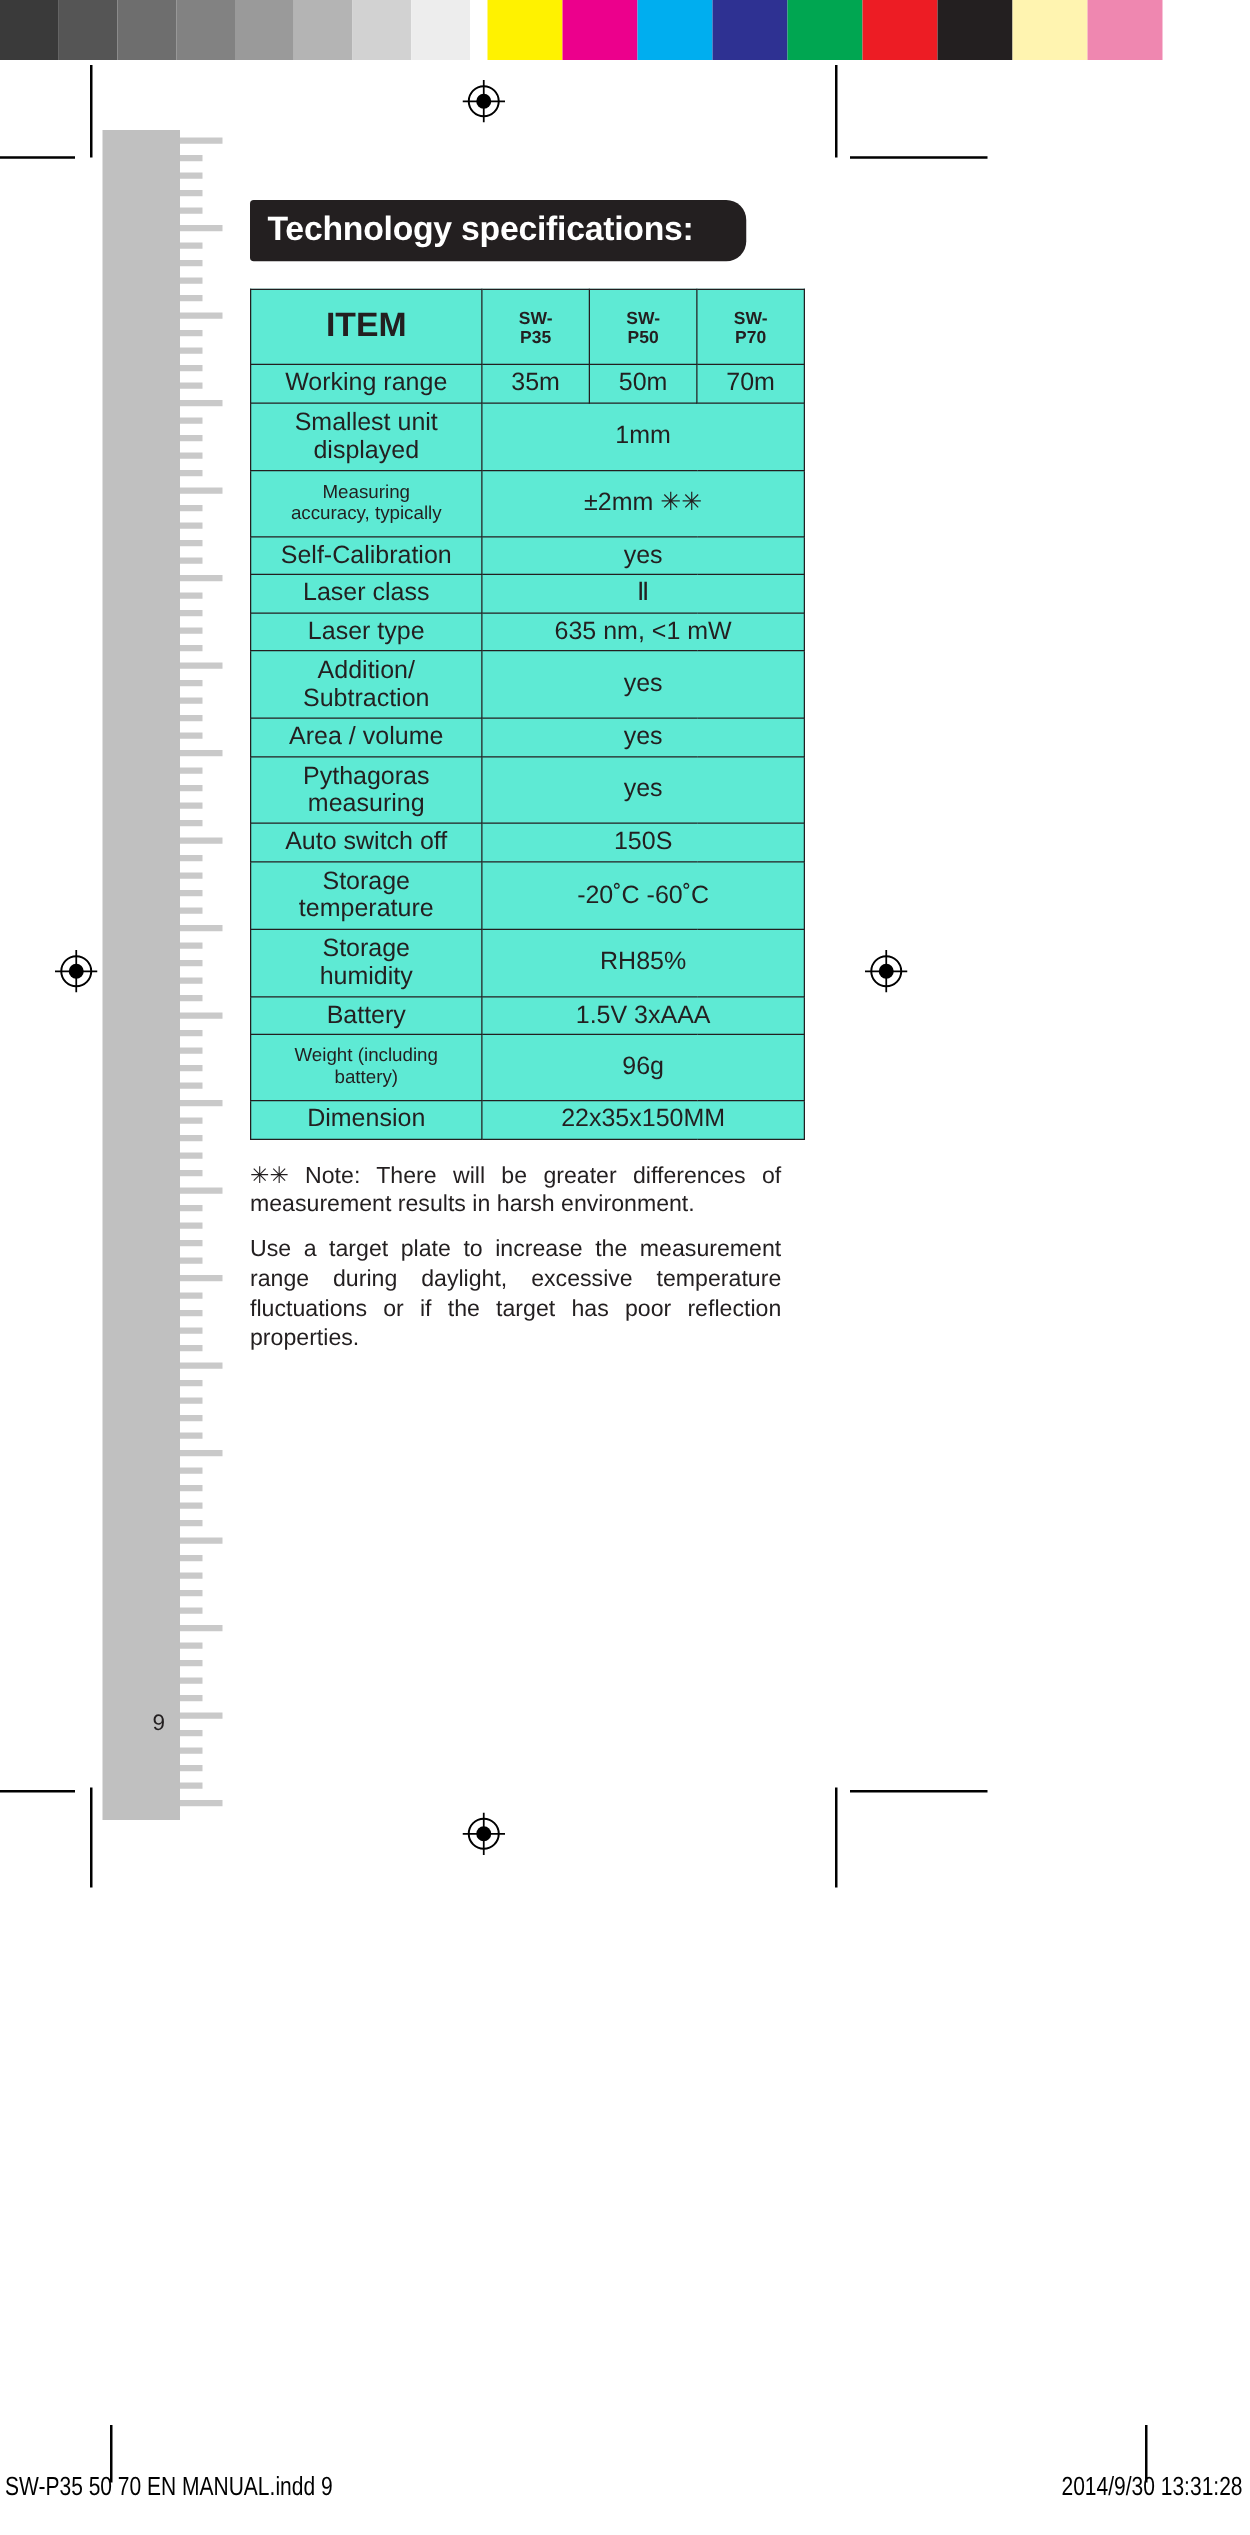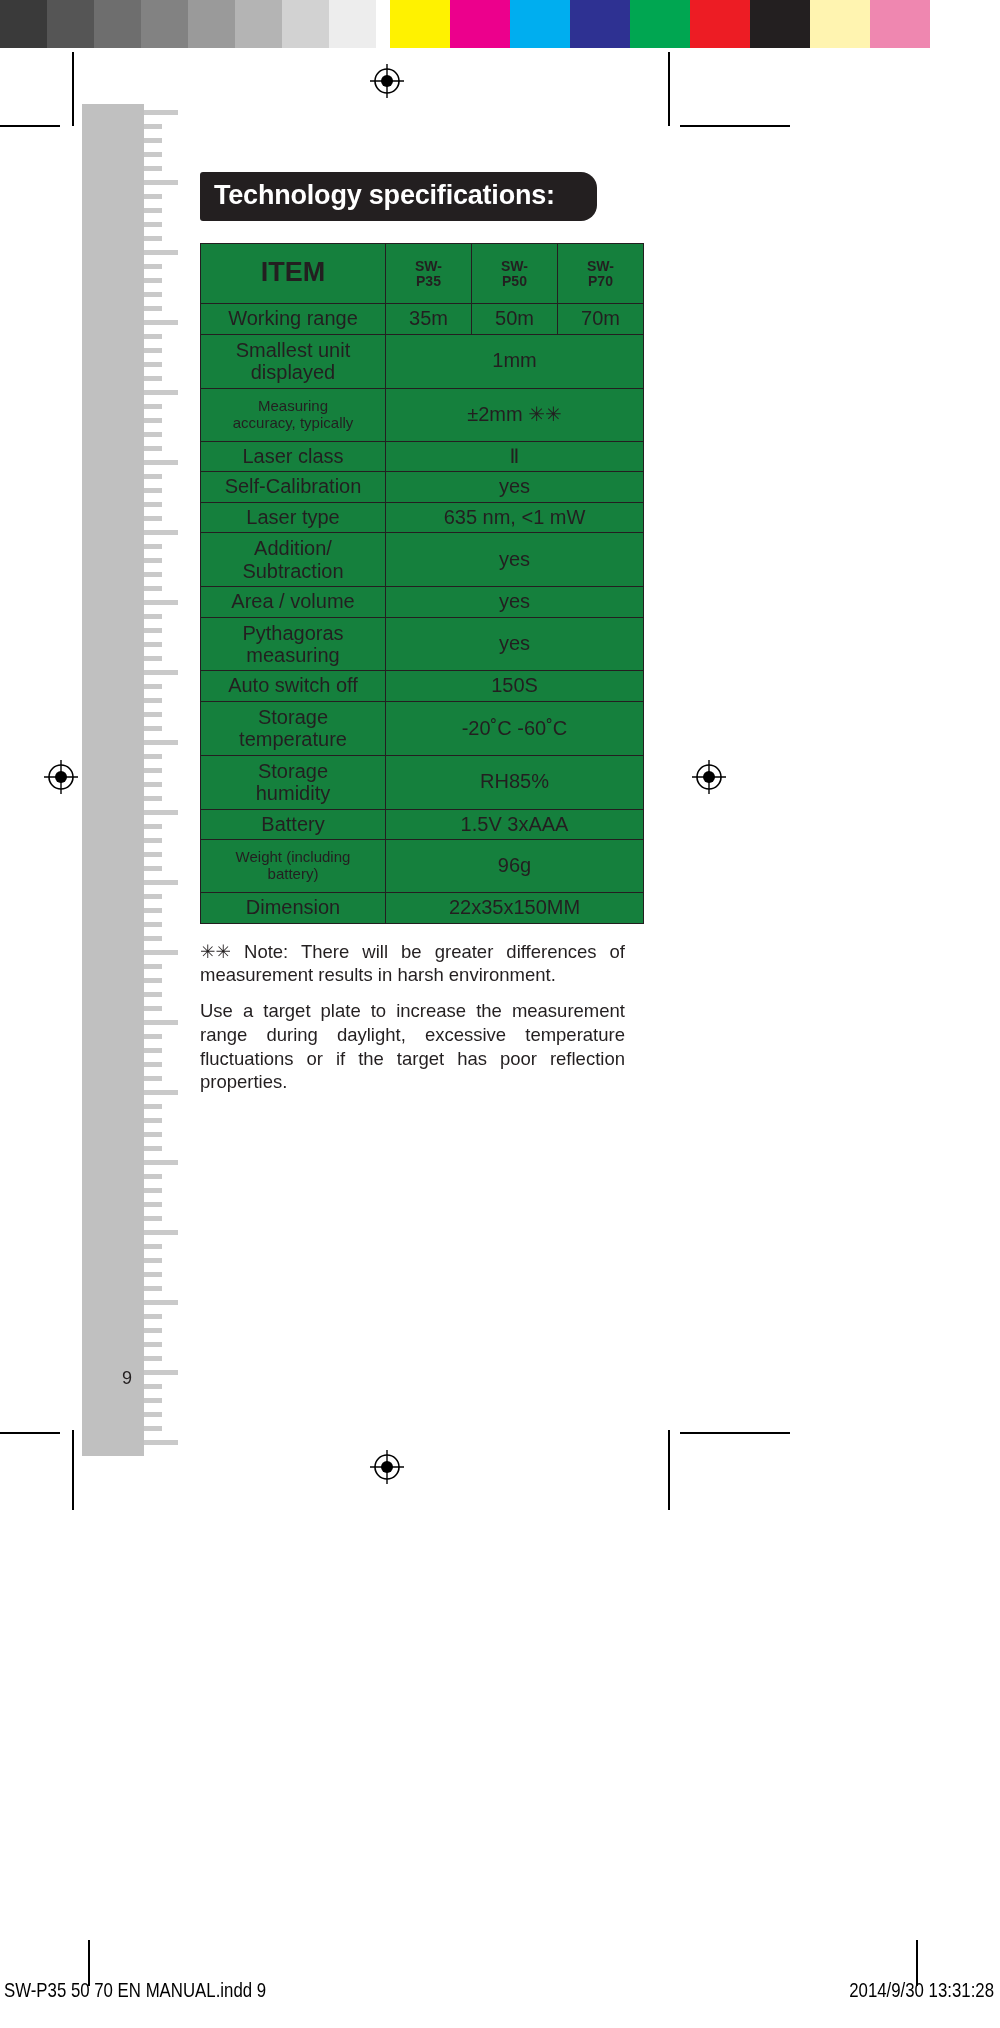--- a/index.html
+++ b/index.html
@@ -24,38 +24,38 @@
   .reg svg{display:block;}
 
   
   #ruler{position:absolute;left:82px;top:104px;width:100px;height:1352px;}
   #ruler .body{position:absolute;left:0;top:0;width:62px;height:1352px;background:#c0c0c0;}
   #ruler .tick{position:absolute;background:#c9c9c9;height:5px;}
   #ruler .tick.small{left:62px;width:18px;}
   #ruler .tick.big{left:62px;width:34px;}
 
   
-  #content{position:absolute;left:200px;top:172px;width:425px;}
+  #content{position:absolute;left:200px;top:160px;width:425px;}
 
   .title-bar{
     background:#231f20;color:#fff;
     font-size:27px;font-weight:bold;
     padding:8px 14px 10px 14px;
     border-radius:3px 16px 16px 3px;
     width:397px;
     box-sizing:border-box;
     letter-spacing:-0.2px;
   }
 
   table.spec{
     border-collapse:collapse;
     margin-top:22px;
     width:425px;
     table-layout:fixed;
-    background:#15803d;
+    background:#5eead4;
   }
   table.spec td{
     border:1.6px solid #231f20;
     text-align:center;
     vertical-align:middle;
     color:#231f20;
     font-size:20px;
     padding:4px 2px;
     line-height:1.08;
   }
@@ -293,28 +293,28 @@
         </tr>
         <tr class="tall">
           <td class="item-col two-line">Smallest unit<br>displayed</td>
           <td colspan="3">1mm</td>
         </tr>
         <tr class="tall">
           <td class="item-col tiny two-line">Measuring<br>accuracy, typically</td>
           <td colspan="3">±2mm ✳✳</td>
         </tr>
         <tr>
+          <td class="item-col">Self-Calibration</td>
+          <td colspan="3">yes</td>
+        </tr>
+        <tr>
           <td class="item-col">Laser class</td>
           <td colspan="3">Ⅱ</td>
         </tr>
         <tr>
-          <td class="item-col">Self-Calibration</td>
-          <td colspan="3">yes</td>
-        </tr>
-        <tr>
           <td class="item-col">Laser type</td>
           <td colspan="3">635 nm, &lt;1 mW</td>
         </tr>
         <tr class="tall">
           <td class="item-col two-line">Addition/<br>Subtraction</td>
           <td colspan="3">yes</td>
         </tr>
         <tr>
           <td class="item-col">Area / volume</td>
           <td colspan="3">yes</td>

